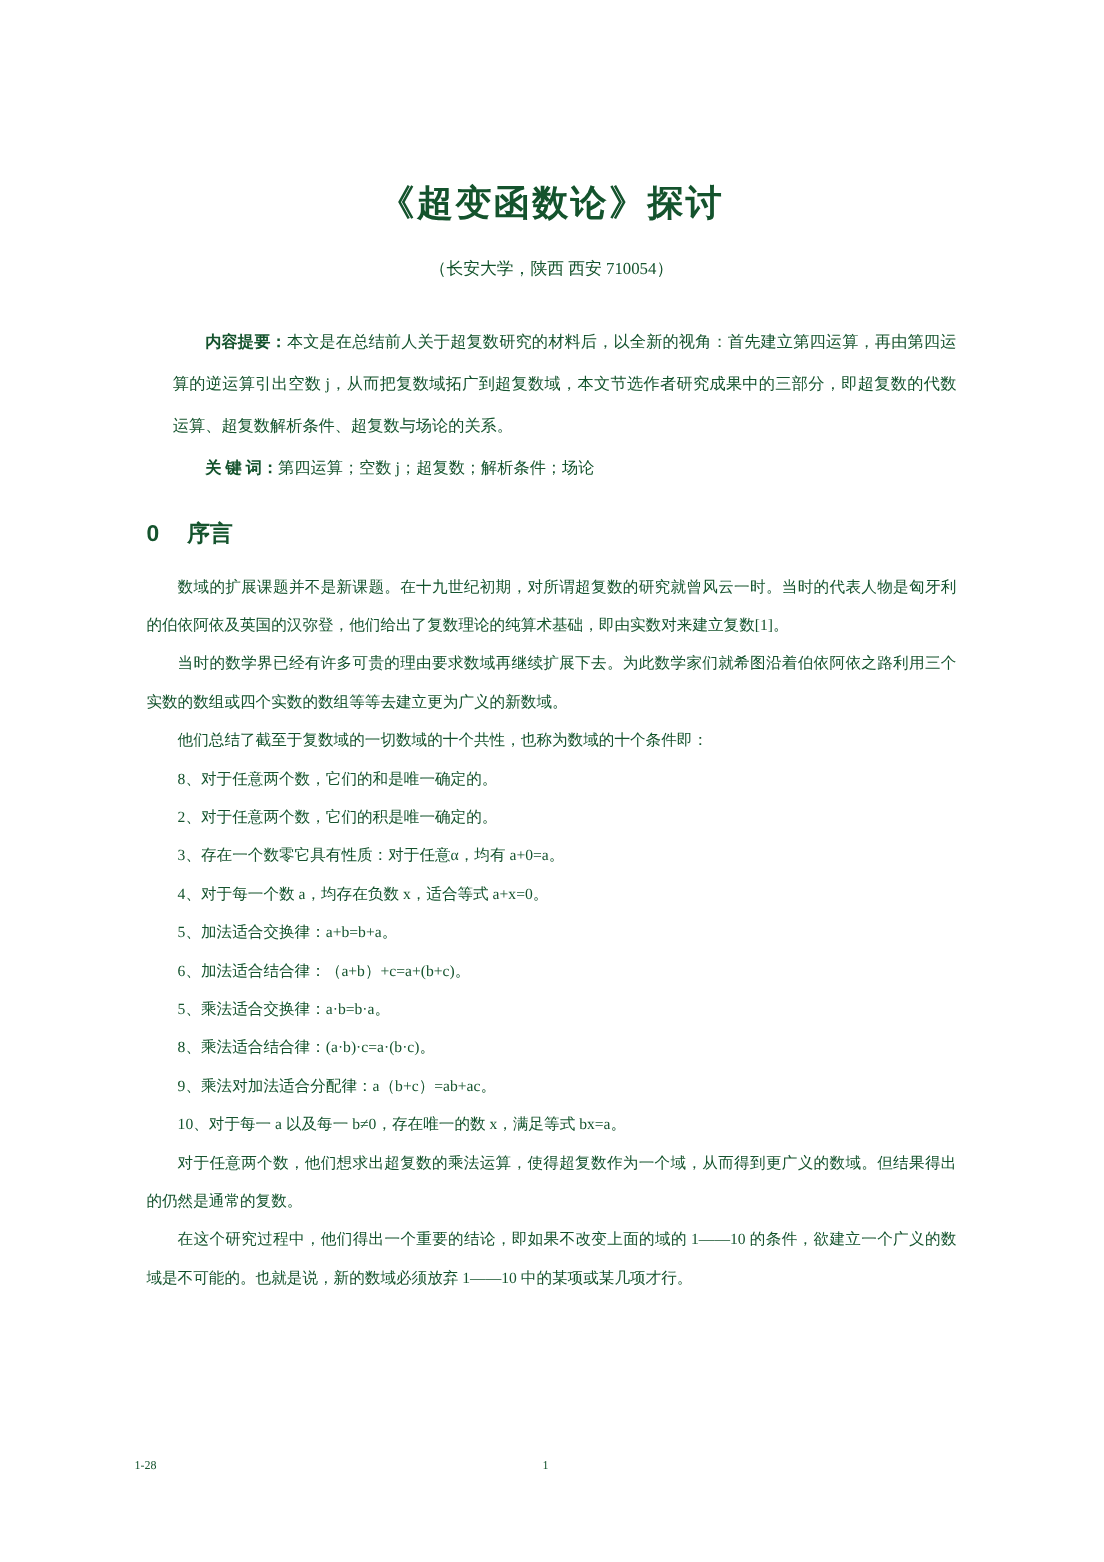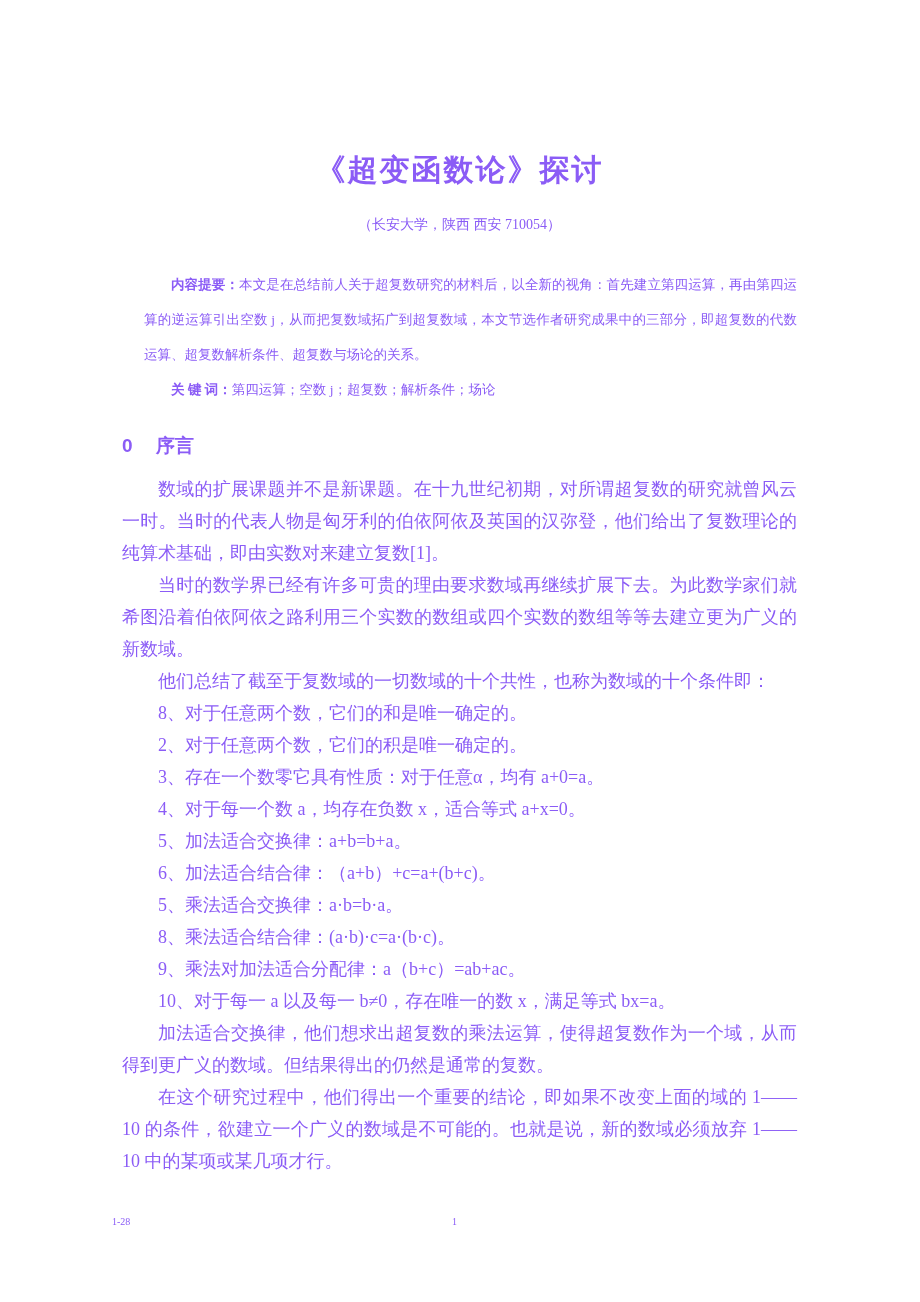--- a/index.html
+++ b/index.html
@@ -9,21 +9,21 @@
   }
   .page {
     position: relative;
     width: 920px;
     height: 1302px;
     margin: 0 auto;
     background: #ffffff;
     box-sizing: border-box;
     padding: 150px 123px 0 122px;
     font-family: "Liberation Serif", "DejaVu Serif", serif;
-    color: #8b5cf6;
+    color: #14532d;
     overflow: hidden;
   }
   .title {
     margin: 0;
     text-align: center;
     font-size: 30px;
     font-weight: 700;
     letter-spacing: 2px;
     line-height: 40px;
   }
@@ -59,21 +59,21 @@
     font-weight: 700;
     line-height: 26px;
     font-family: Liberation Sans, sans-serif;
   }
   .section-heading .sec-num {
     display: inline-block;
     min-width: 34px;
   }
   .body-text {
     margin-top: 14px;
-    font-size: 18px;
+    font-size: 13px;
     line-height: 32px;
     text-align: justify;
   }
   .body-text p {
     margin: 0;
     text-indent: 2em;
   }
   .footer {
     position: absolute;
     left: 112px;
@@ -116,21 +116,21 @@
     <p>8、对于任意两个数，它们的和是唯一确定的。</p>
     <p>2、对于任意两个数，它们的积是唯一确定的。</p>
     <p>3、存在一个数零它具有性质：对于任意α，均有 a+0=a。</p>
     <p>4、对于每一个数 a，均存在负数 x，适合等式 a+x=0。</p>
     <p>5、加法适合交换律：a+b=b+a。</p>
     <p>6、加法适合结合律：（a+b）+c=a+(b+c)。</p>
     <p>5、乘法适合交换律：a·b=b·a。</p>
     <p>8、乘法适合结合律：(a·b)·c=a·(b·c)。</p>
     <p>9、乘法对加法适合分配律：a（b+c）=ab+ac。</p>
     <p>10、对于每一 a 以及每一 b≠0，存在唯一的数 x，满足等式 bx=a。</p>
-    <p>加法适合交换律，他们想求出超复数的乘法运算，使得超复数作为一个域，从而得到更广义的数域。但结果得出的仍然是通常的复数。</p>
+    <p>对于任意两个数，他们想求出超复数的乘法运算，使得超复数作为一个域，从而得到更广义的数域。但结果得出的仍然是通常的复数。</p>
     <p>在这个研究过程中，他们得出一个重要的结论，即如果不改变上面的域的 1——10 的条件，欲建立一个广义的数域是不可能的。也就是说，新的数域必须放弃 1——10 中的某项或某几项才行。</p>
   </div>
 
   <div class="footer">
     <span class="footer-left">1-28</span>
     <span class="footer-page">1</span>
   </div>
 
 </div>
 

